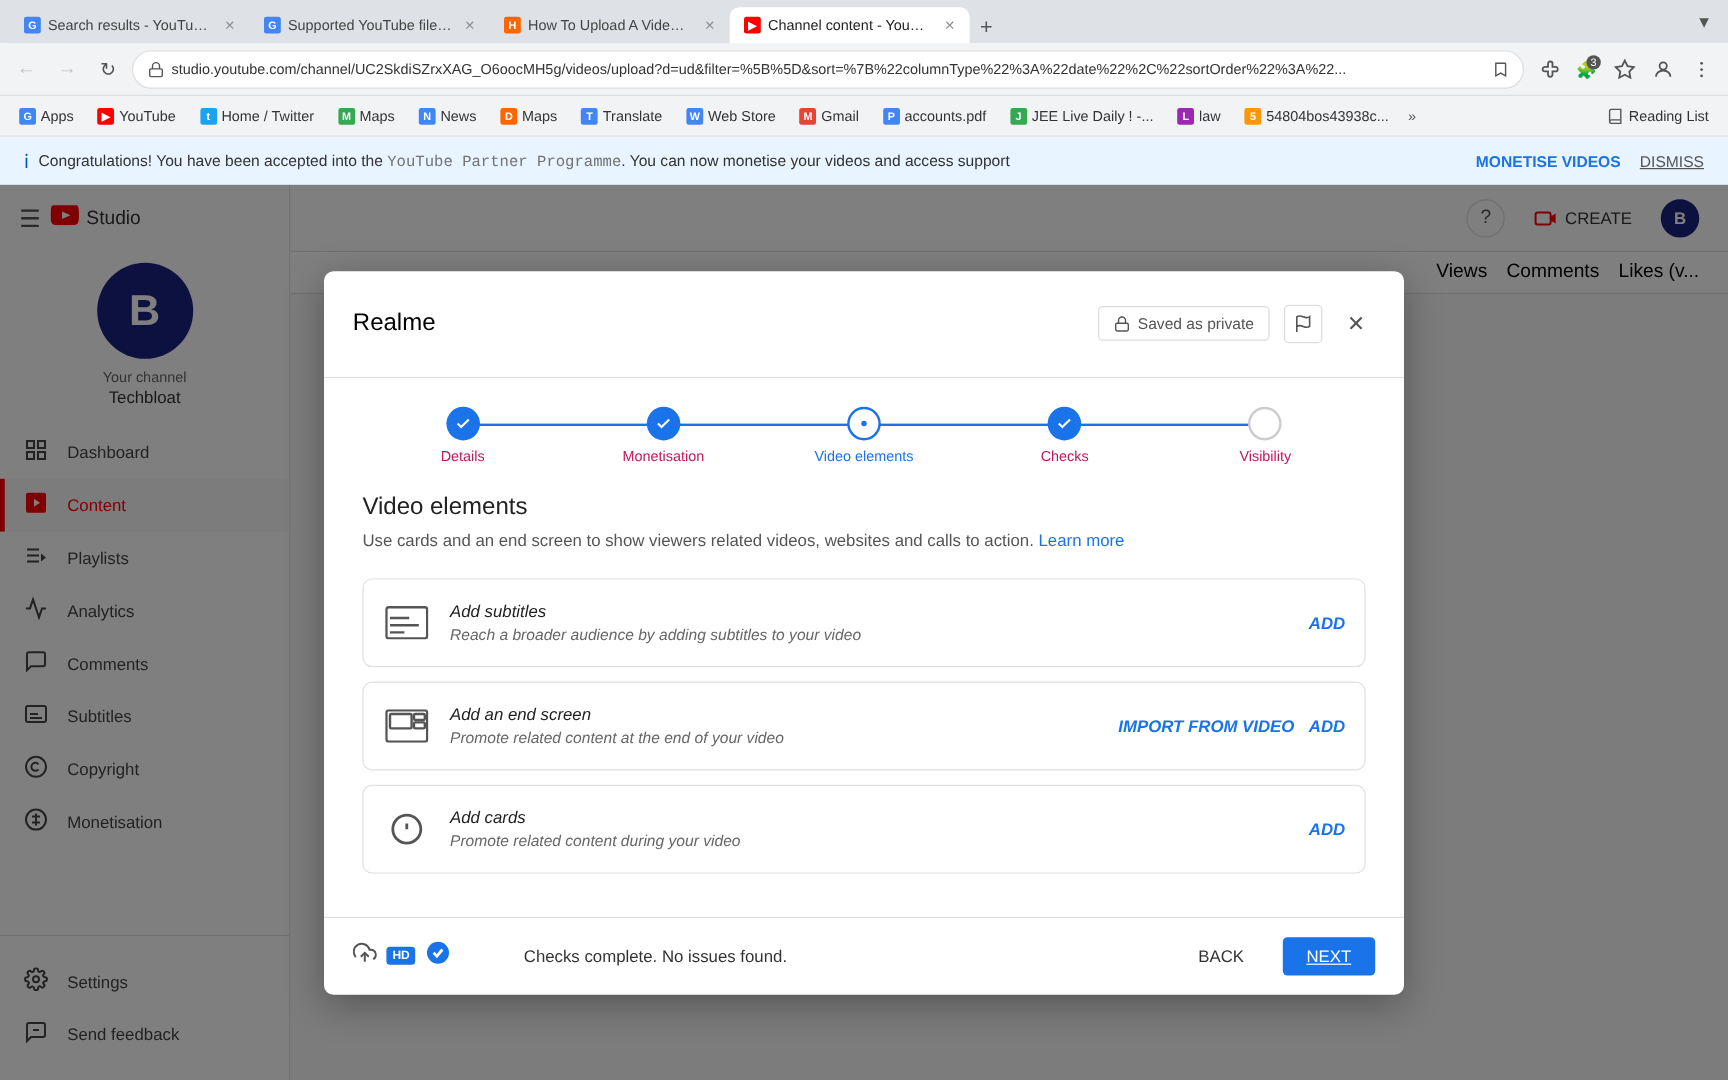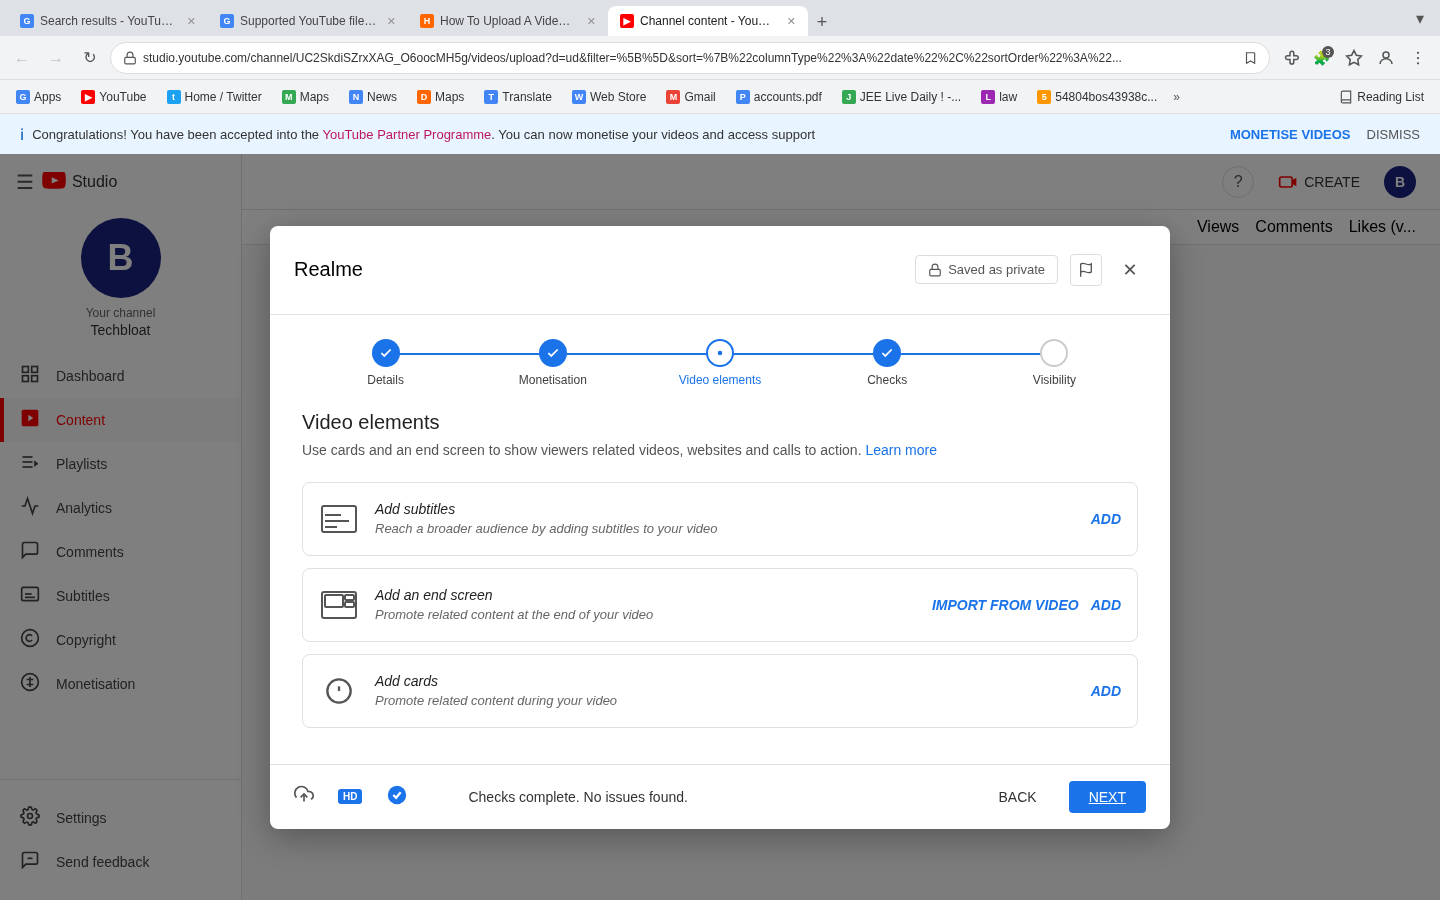--- a/index.html
+++ b/index.html
@@ -26,23 +26,23 @@
     .bookmarks-bar { background: #f1f3f4; height: 34px; display: flex; align-items: center; padding: 0 8px; gap: 4px; border-bottom: 1px solid #e0e0e0; overflow: hidden; }
     .bookmark-item { display: flex; align-items: center; gap: 4px; padding: 4px 8px; border-radius: 4px; cursor: pointer; font-size: 12px; color: #333; white-space: nowrap; }
     .bk-favicon { width: 14px; height: 14px; border-radius: 2px; display: flex; align-items: center; justify-content: center; font-size: 10px; flex-shrink: 0; }
     .bk-more { font-size: 12px; color: #555; margin-left: 4px; cursor: pointer; }
     .reading-list-btn { margin-left: auto; display: flex; align-items: center; gap: 4px; padding: 4px 8px; border-radius: 4px; cursor: pointer; font-size: 12px; color: #333; }
 
     
     .notif-bar { background: #e8f4ff; height: 40px; display: flex; align-items: center; padding: 0 20px; font-size: 13px; color: #333; gap: 8px; }
     .notif-bar .notif-icon { color: #0056b3; font-size: 16px; }
     .notif-text { flex: 1; }
-    .notif-text a { color: #be185d; text-decoration: none; }
+    .notif-text a { color: #737373; text-decoration: none; font-family: Liberation Mono, monospace; }
     .notif-action { color: #1a73e8; font-weight: 600; font-size: 13px; cursor: pointer; margin-left: 16px; }
-    .notif-dismiss { color: #555; font-size: 13px; cursor: pointer; margin-left: 8px; }
+    .notif-dismiss { color: #555; font-size: 13px; cursor: pointer; margin-left: 8px; text-decoration: underline; }
 
     
     .main-layout { display: flex; height: calc(900px - 36px - 44px - 34px - 40px); position: relative; }
 
     
     .sidebar { width: 242px; background: #fff; border-right: 1px solid #e0e0e0; display: flex; flex-direction: column; padding: 8px 0; overflow: hidden; flex-shrink: 0; }
     .sidebar-header { display: flex; align-items: center; padding: 8px 16px; gap: 8px; }
     .hamburger-icon { font-size: 20px; cursor: pointer; color: #555; }
     .yt-studio-logo { display: flex; align-items: center; gap: 6px; }
     .yt-icon { color: #ff0000; font-size: 20px; }
@@ -80,41 +80,41 @@
     .close-btn { width: 32px; height: 32px; display: flex; align-items: center; justify-content: center; cursor: pointer; color: #555; font-size: 18px; }
 
     
     .stepper { display: flex; align-items: center; padding: 24px 32px 0; position: relative; }
     .step { display: flex; flex-direction: column; align-items: center; flex: 1; position: relative; }
     .step-line { position: absolute; top: 14px; left: 50%; right: -50%; height: 2px; background: #1a73e8; z-index: 0; }
     .step-circle { width: 28px; height: 28px; border-radius: 50%; display: flex; align-items: center; justify-content: center; font-size: 13px; font-weight: 500; z-index: 1; position: relative; }
     .step-circle.done { background: #1a73e8; color: #fff; }
     .step-circle.active { background: #fff; color: #1a73e8; border: 2px solid #1a73e8; }
     .step-circle.inactive { background: #fff; border: 2px solid #ccc; color: #ccc; }
-    .step-label { font-size: 12px; margin-top: 6px; color: #404040; }
+    .step-label { font-size: 12px; margin-top: 6px; color: #be185d; }
     .step-label.active { color: #1a73e8; font-weight: 500; }
     .step:last-child .step-line { display: none; }
 
     
     .dialog-content { padding: 24px 32px; flex: 1; overflow-y: auto; }
     .section-title { font-size: 20px; font-weight: 400; margin-bottom: 8px; color: #222; }
     .section-desc { font-size: 14px; color: #555; margin-bottom: 24px; }
     .section-desc a { color: #1a73e8; text-decoration: none; }
 
     .element-row { display: flex; align-items: center; padding: 16px; border: 1px solid #e0e0e0; border-radius: 8px; margin-bottom: 12px; gap: 16px; background: #fff; font-style: italic; }
     .element-icon { width: 40px; height: 40px; display: flex; align-items: center; justify-content: center; color: #555; flex-shrink: 0; }
     .element-info { flex: 1; }
     .element-title { font-size: 14px; font-weight: 500; color: #222; margin-bottom: 4px; }
     .element-desc { font-size: 13px; color: #666; }
     .element-actions { display: flex; align-items: center; gap: 12px; }
     .add-link { color: #1a73e8; font-size: 14px; font-weight: 600; cursor: pointer; text-decoration: none; }
 
     
     .dialog-footer { display: flex; align-items: center; padding: 16px 24px; border-top: 1px solid #e0e0e0; gap: 12px; }
-    .footer-status-icons { display: flex; align-items: center; gap: 24px; }
+    .footer-status-icons { display: flex; align-items: center; gap: 8px; }
     .upload-icon { color: #555; font-size: 18px; }
     .hd-badge { background: #1a73e8; color: #fff; font-size: 10px; font-weight: 700; padding: 2px 5px; border-radius: 3px; }
     .status-text { font-size: 14px; color: #333; flex: 1; margin-left: 48px; }
     .back-btn { padding: 8px 20px; border: none; background: transparent; font-size: 14px; color: #333; cursor: pointer; border-radius: 4px; }
     .next-btn { padding: 8px 20px; background: #1a73e8; color: #fff; border: none; border-radius: 4px; font-size: 14px; font-weight: 500; cursor: pointer; text-decoration: underline; }
 
     
     .fav-g { background: #4285f4; color: #fff; border-radius: 2px; font-size: 9px; font-weight: bold; width: 14px; height: 14px; display: flex; align-items: center; justify-content: center; }
   </style>
 </head>

